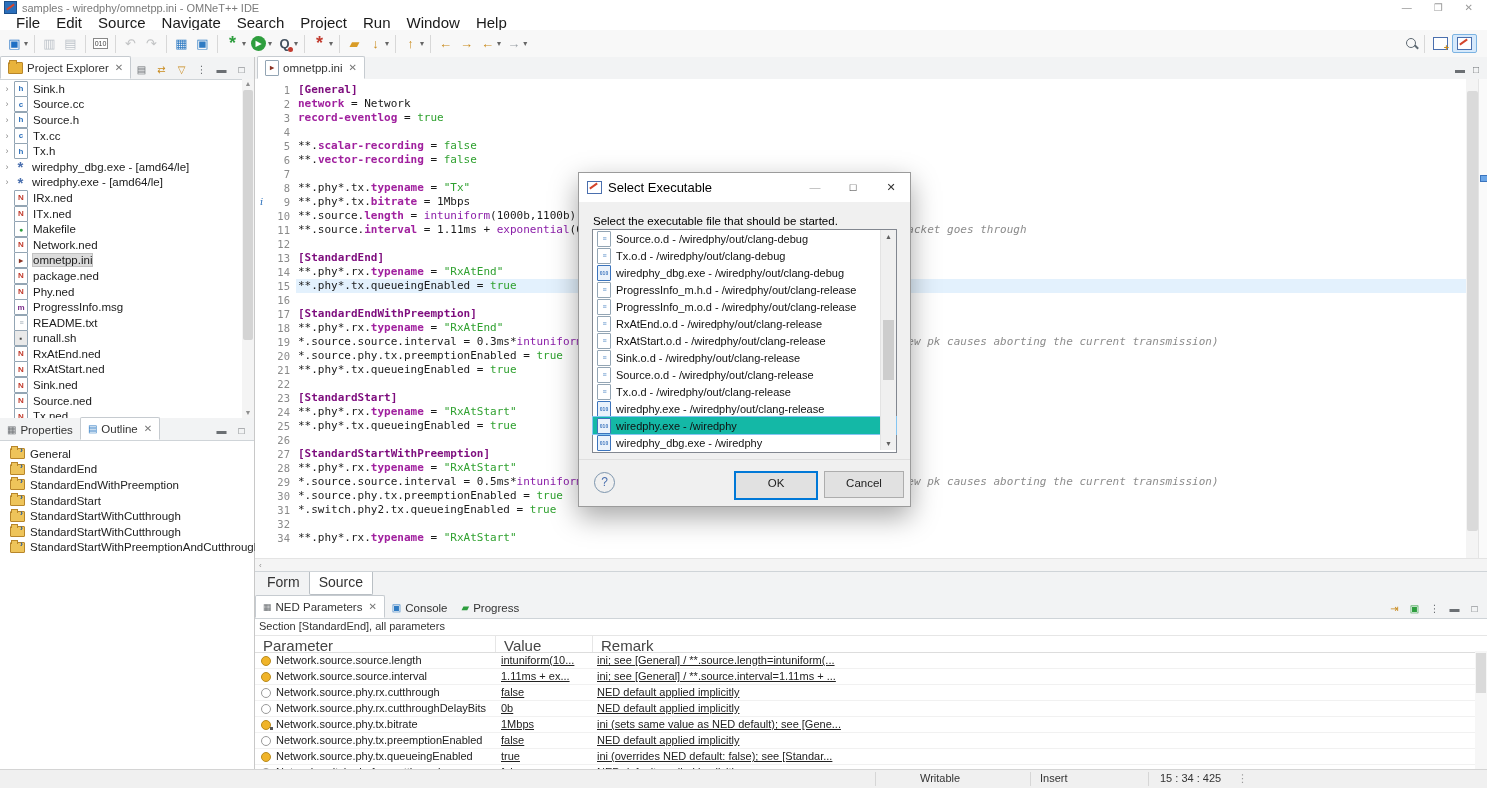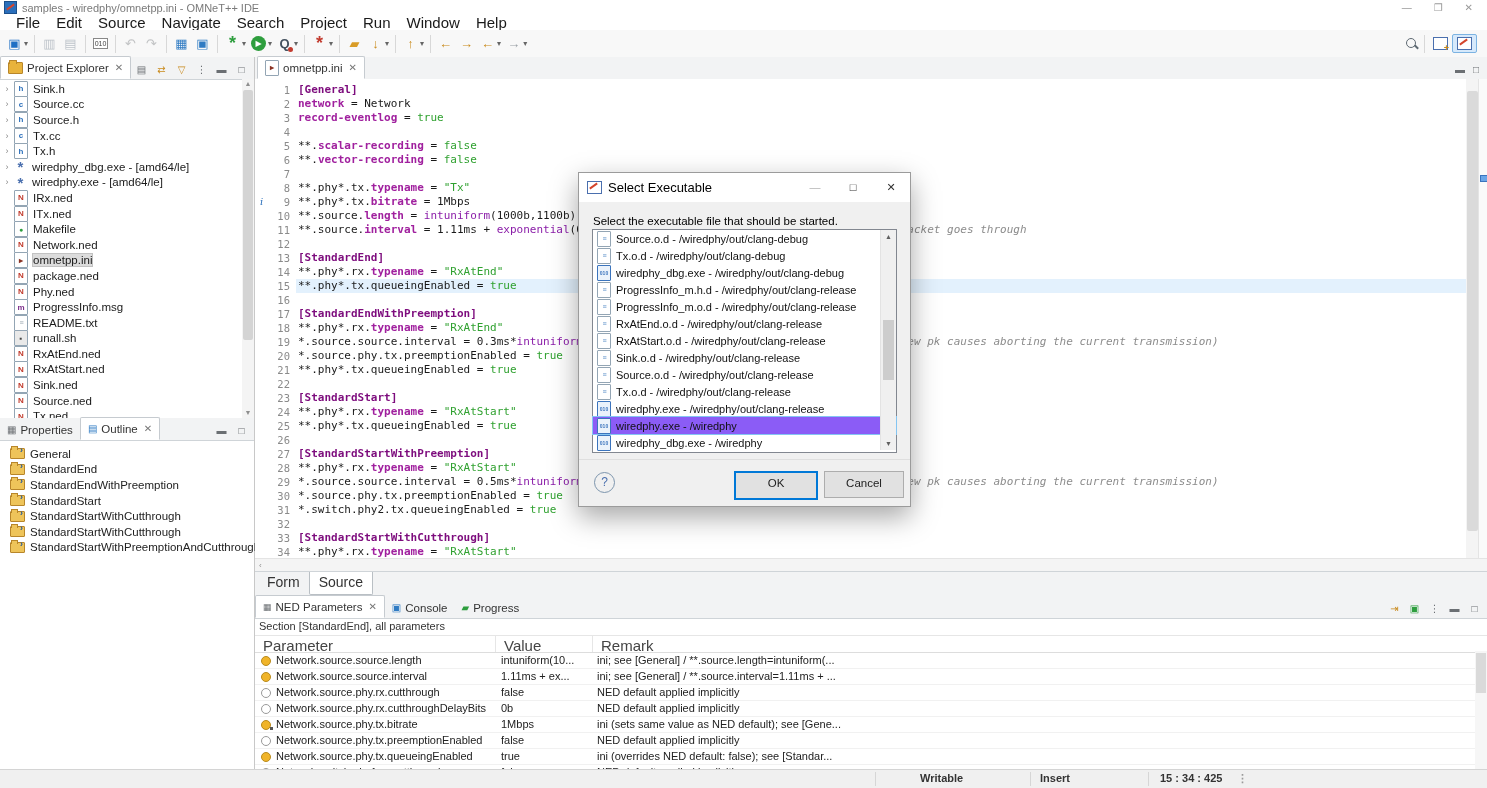--- a/index.html
+++ b/index.html
@@ -99,43 +99,43 @@
   .bottom{position:absolute;left:255px;top:596px;right:0;bottom:18px;background:#fff;}
   .bp-label{height:15px;font-size:11px;color:#333;padding:1px 0 0 4px;border-bottom:1px solid #e6e6e6;}
   .bp-table-head{display:flex;height:16px;border-bottom:1px solid #ddd;font-size:15px;color:#444;}
   .bp-table-head div{padding:1px 0 0 8px;border-right:1px solid #e6e6e6;}
   .col-p{width:232px;flex:none;}
   .col-v{width:88px;flex:none;}
   .col-r{flex:1;border-right:none!important;}
   .prow{display:flex;height:15px;line-height:15px;font-size:11px;border-bottom:1px solid #f1f1f1;white-space:nowrap;}
   .prow div{overflow:hidden;}
   .prow .col-p{padding-left:6px;display:flex;align-items:center;gap:5px;}
-  .prow .col-v,.prow .col-r{padding-left:8px;}
+  .prow .col-v,.prow .col-r{padding-left:8px;text-decoration:underline;}
   .dot{width:8px;height:8px;border-radius:50%;flex:none;position:relative;}
   .dot.filled{background:#f0b429;border:1px solid #b98b1d;}
   .dot.hollow{background:#fff;border:1px solid #9a9a9a;}
   .dot.filledeq{background:#f0b429;border:1px solid #b98b1d;}
   .dot.filledeq::after{content:"";position:absolute;right:-3px;bottom:-1px;width:3px;height:3px;background:#555;}
   .bp-vscroll{position:absolute;right:0;top:55px;width:12px;bottom:0;background:#f6f6f6;}
   .bp-vscroll .thumb{position:absolute;left:1px;top:2px;width:10px;height:40px;background:#dadada;}
   
-  .statusbar{position:absolute;left:0;bottom:0;right:0;height:18px;background:#f0f0f0;border-top:1px solid #d4d4d4;font-size:11px;color:#333;font-weight:bold;}
+  .statusbar{position:absolute;left:0;bottom:0;right:0;height:18px;background:#f0f0f0;border-top:1px solid #d4d4d4;font-size:11px;color:#333;}
   .statusbar .seg{position:absolute;top:2px;}
   .statusbar .sep{position:absolute;top:2px;bottom:2px;width:1px;background:#d6d6d6;}
   
   .dialog{position:absolute;left:578px;top:172px;width:331px;height:333px;background:#f0f0f0;border:1px solid #9b9b9b;box-shadow:0 10px 26px rgba(0,0,0,.35);z-index:40;}
   .dlg-title{height:29px;background:#fff;display:flex;align-items:center;padding-left:8px;gap:6px;}
   .dlg-title .t{font-size:13px;color:#000;}
   .dlg-controls{margin-left:auto;display:flex;}
   .dlg-controls span{width:38px;text-align:center;font-size:11px;color:#333;line-height:29px;}
   .dlg-controls .min{color:#b5b5b5;}
   .dlg-msg{font-size:11.5px;color:#000;padding:13px 14px 10px 14px;}
   .dlg-list{position:absolute;left:13px;right:13px;top:56px;height:222px;background:#fff;border:1px solid #828790;}
   .dlg-item{display:flex;align-items:center;gap:5px;height:17px;padding-left:4px;font-size:11px;color:#111;white-space:nowrap;}
-  .dlg-item.sel{background:#8b5cf6;outline:1px solid #84c5f2;}
+  .dlg-item.sel{background:#14b8a6;outline:1px solid #84c5f2;}
   .dlg-scroll{position:absolute;right:0;top:0;width:15px;height:220px;background:#f0f0f0;border-left:1px solid #e3e3e3;}
   .dlg-scroll .ar{position:absolute;left:0;width:15px;height:13px;text-align:center;font-size:7px;color:#5f5f5f;line-height:13px;}
   .dlg-scroll .thumb{position:absolute;left:2px;width:11px;top:90px;height:60px;background:#cdcdcd;}
   .dlg-footer{position:absolute;left:0;right:0;bottom:0;height:46px;border-top:1px solid #dfdfdf;background:#f0f0f0;}
   .help-circ{position:absolute;left:15px;top:12px;width:19px;height:19px;border-radius:50%;border:1.5px solid #7d95ad;color:#4a6fae;font-size:12px;text-align:center;line-height:19px;}
   .btn{position:absolute;top:11px;height:25px;background:#e1e1e1;border:1px solid #adadad;font-size:11.5px;text-align:center;font-family:"Liberation Sans",sans-serif;}
   .btn.ok{left:155px;width:80px;border:2px solid #0078d7;line-height:21px;}
   .btn.cancel{left:245px;width:78px;line-height:23px;}
   
   .watermark{position:absolute;left:742px;top:690px;z-index:60;font-size:78px;font-weight:bold;color:#000;
@@ -492,21 +492,20 @@
         <div class="eline"><span class="gi"></span><span class="gn">23</span><span class="tx"><span class="t-sec">[StandardStart]</span></span></div>
         <div class="eline"><span class="gi"></span><span class="gn">24</span><span class="tx"><span class="t-plain">**.phy*.rx.</span><span class="t-key">typename</span><span class="t-plain"> = </span><span class="t-str">"RxAtStart"</span></span></div>
         <div class="eline"><span class="gi"></span><span class="gn">25</span><span class="tx"><span class="t-plain">**.phy*.tx.queueingEnabled = </span><span class="t-val">true</span></span></div>
         <div class="eline"><span class="gi"></span><span class="gn">26</span><span class="tx"></span></div>
         <div class="eline"><span class="gi"></span><span class="gn">27</span><span class="tx"><span class="t-sec">[StandardStartWithPreemption]</span></span></div>
         <div class="eline"><span class="gi"></span><span class="gn">28</span><span class="tx"><span class="t-plain">**.phy*.rx.</span><span class="t-key">typename</span><span class="t-plain"> = </span><span class="t-str">"RxAtStart"</span></span></div>
         <div class="eline"><span class="gi"></span><span class="gn">29</span><span class="tx"><span class="t-plain">*.source.source.interval = 0.5ms*</span><span class="t-pkey">intuniform</span><span class="t-plain">(1,4)</span><span class="t-com">  # interval may be less than tx duration (new pk causes aborting the current transmission)</span></span></div>
         <div class="eline"><span class="gi"></span><span class="gn">30</span><span class="tx"><span class="t-plain">*.source.phy.tx.preemptionEnabled = </span><span class="t-val">true</span></span></div>
         <div class="eline"><span class="gi"></span><span class="gn">31</span><span class="tx"><span class="t-plain">*.switch.phy2.tx.queueingEnabled = </span><span class="t-val">true</span></span></div>
         <div class="eline"><span class="gi"></span><span class="gn">32</span><span class="tx"></span></div>
-        <div class="eline"><span class="gi"></span><span class="gn">33</span><span class="tx"><span class="t-sec">[StandardStartWithCutthrough]</span></span></div>
         <div class="eline"><span class="gi"></span><span class="gn">34</span><span class="tx"><span class="t-plain">**.phy*.rx.</span><span class="t-key">typename</span><span class="t-plain"> = </span><span class="t-str">"RxAtStart"</span></span></div>
       </div>
     <div class="ed-vscroll">
         <span class="thumb"></span>
       </div>
     <div class="ed-ruler">
         <span class="mark"></span>
       </div>
     <div class="ed-hscroll">‹</div>
     <div class="form-tabs" id="form-tabs">

